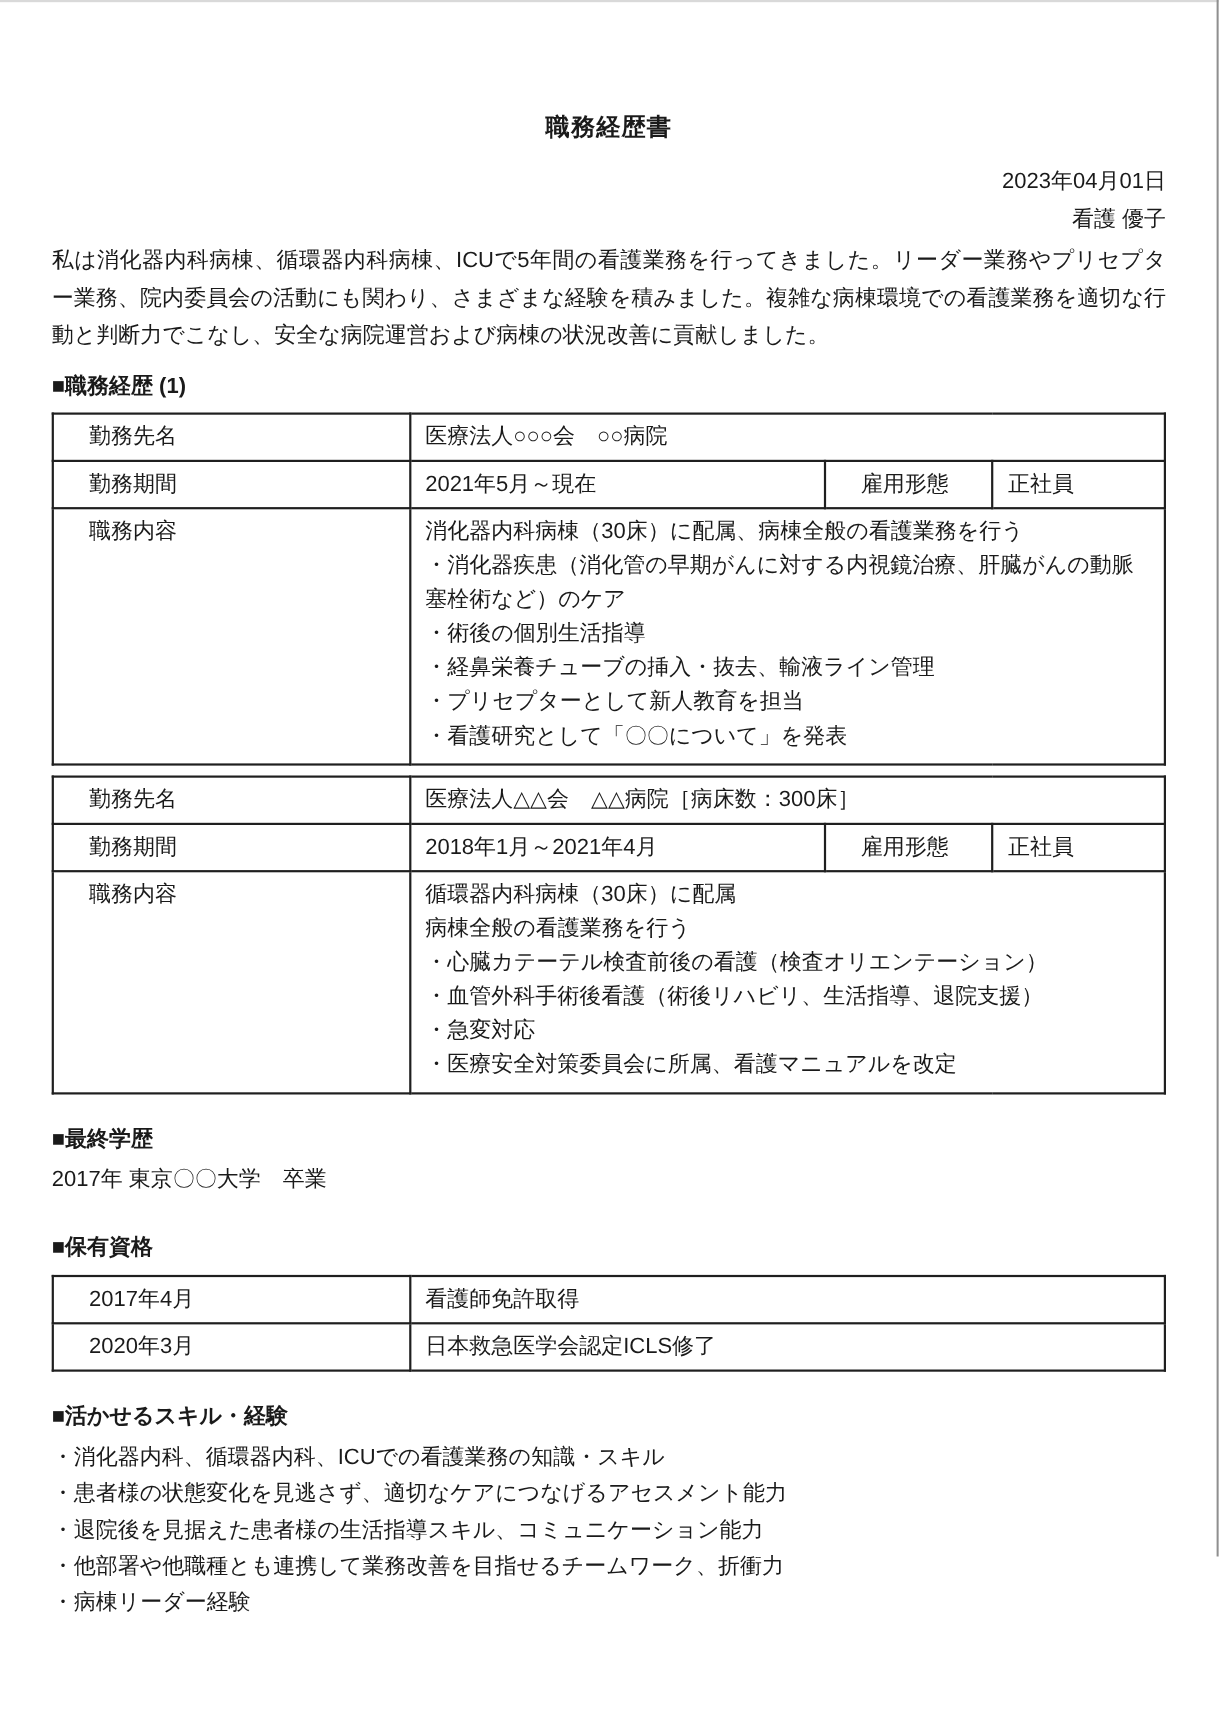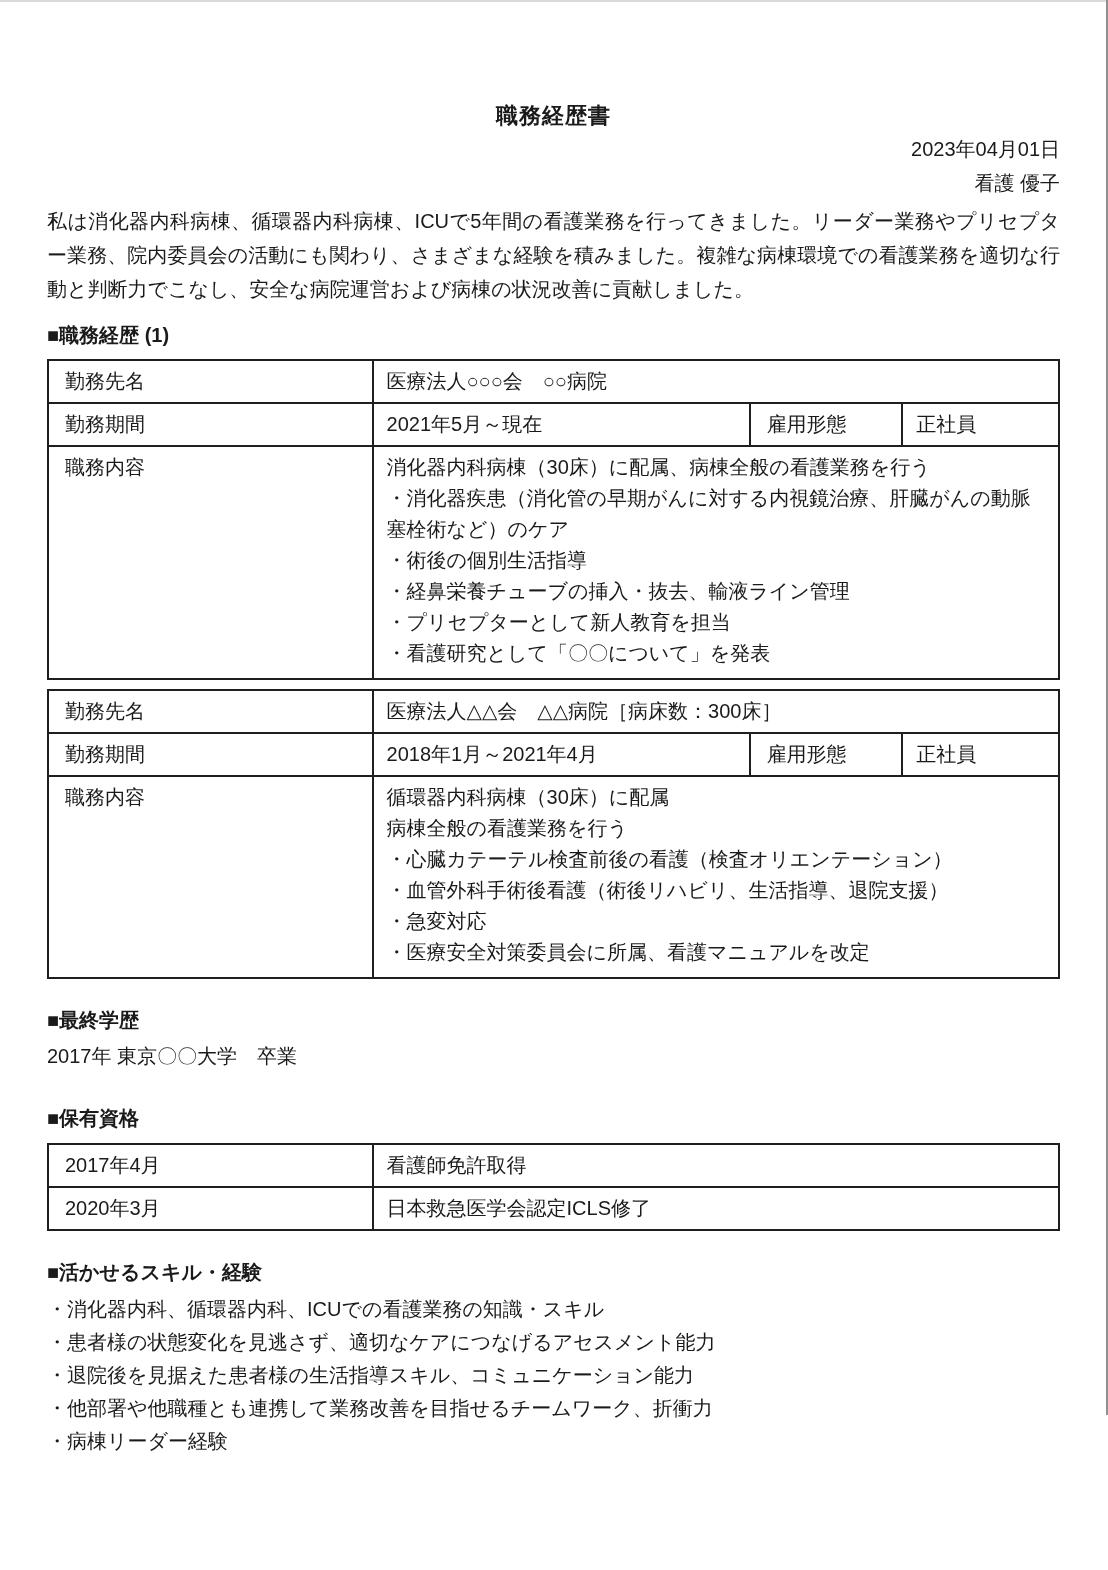--- a/index.html
+++ b/index.html
@@ -29,21 +29,21 @@
   }
   .doc-title {
     font-size: 22px; font-weight: bold;
     text-align: center; line-height: 32px;
     letter-spacing: 1px;
   }
   .byline {
     text-align: right;
     font-size: 20px; line-height: 34px;
   }
-  .byline.first { margin-top: 0; }
+  .byline.first { margin-top: 16px; }
   .sec-heading {
     font-size: 20px; font-weight: bold;
     line-height: 30px;
   }
   .h-summary { margin-top: 12px; }
   .summary-body {
     margin: 4px 0 0 0;
     font-size: 20px; line-height: 34px;
     text-align: justify;
   }
@@ -61,21 +61,21 @@
   .job-table  { margin-top: 9px; }
   .qual-table { margin-top: 10px; }
   td {
     border: 2px solid #1f1f1f;
     font-size: 20px;
     line-height: 27px;
     padding: 7px 8px;
     vertical-align: middle;
     overflow: hidden;
   }
-  td.label { padding-left: 16px; }
+  td.label { padding-left: 32px; }
   td.value { padding-left: 13px; }
   tr.duties-row td { vertical-align: top; }
   td.duties { padding: 5px 10px 9px 13px; margin-left: 35px; }
   td.duties div { line-height: 31px; }
 
   .edu-entry {
     margin-top: 4px;
     font-size: 20px; line-height: 34px;
   }
   .skill-list { margin-top: 6px; }

